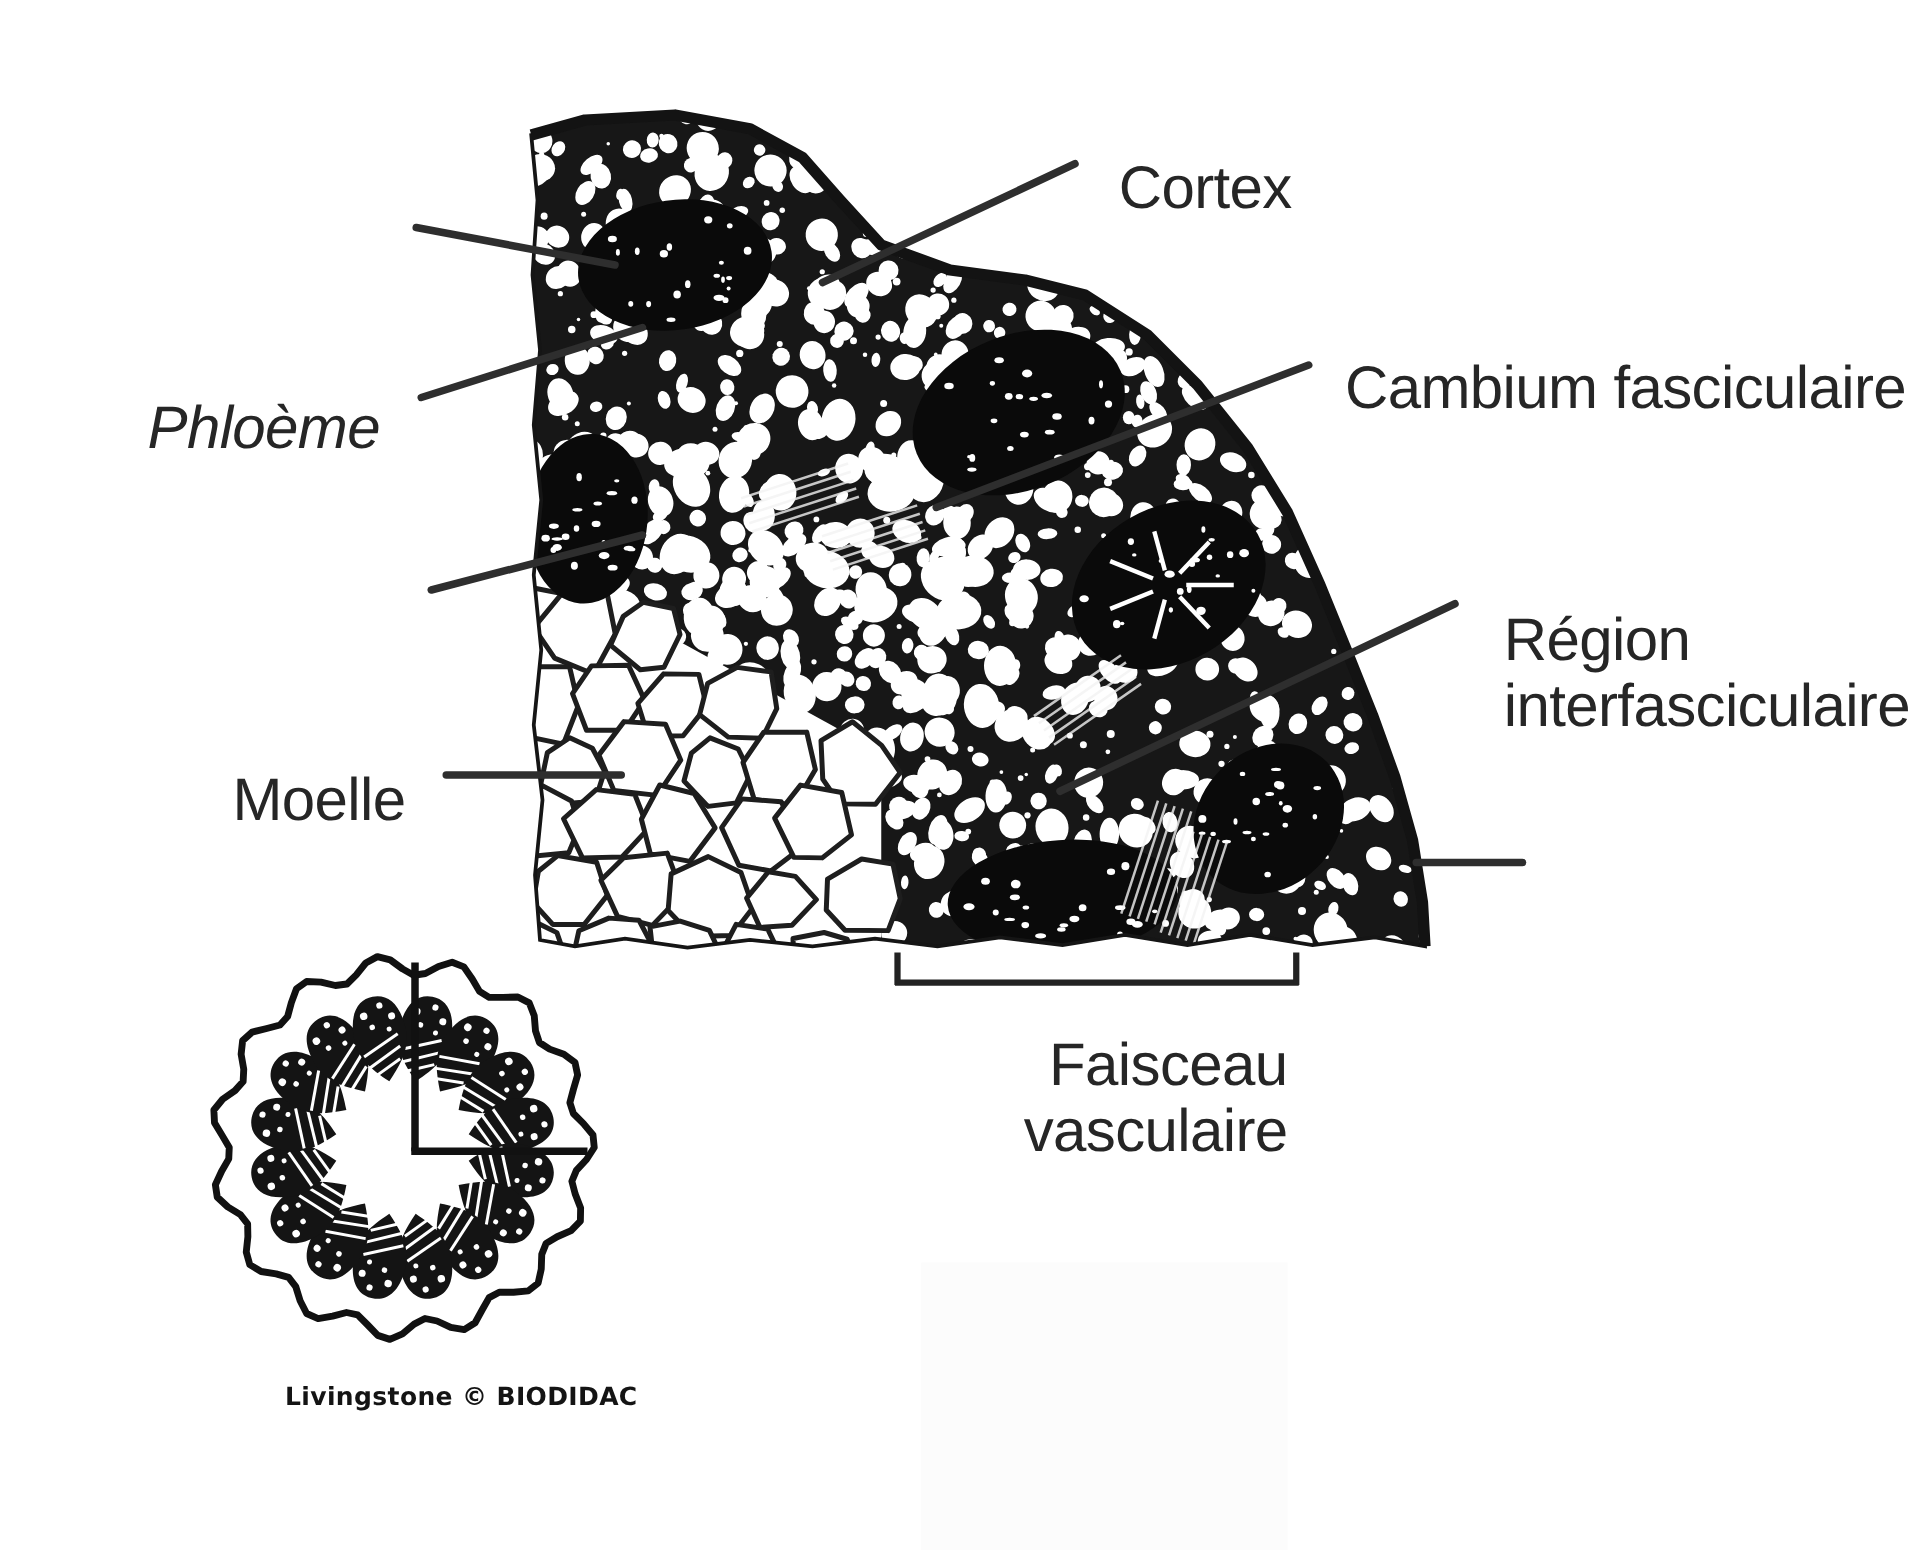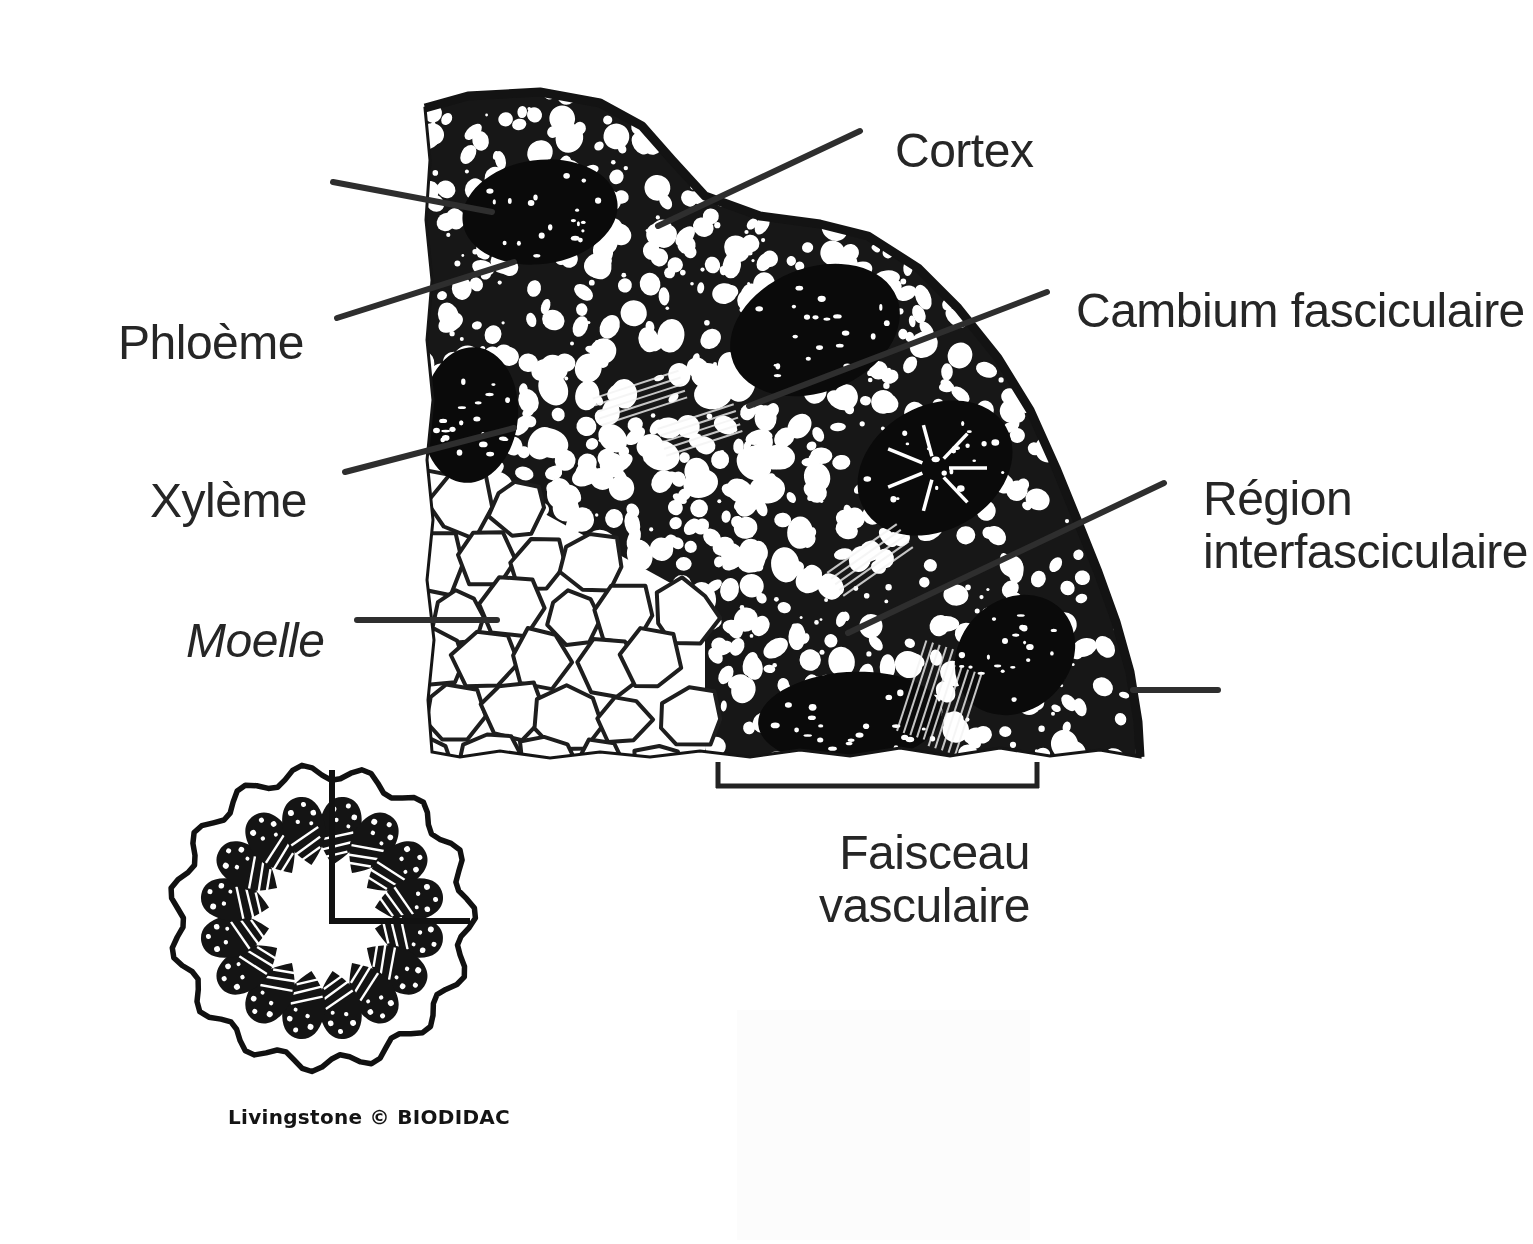--- a/index.html
+++ b/index.html
@@ -3,26 +3,26 @@
 <meta charset="utf-8">
 <style>
   html,body{margin:0;padding:0;background:#fff;}
   .canvas{position:relative;width:1533px;height:1244px;background:#fff;overflow:hidden;
           font-family:"Liberation Sans",sans-serif;}
   svg.stage{position:absolute;left:0;top:0;width:1533px;height:1244px;}
   .label{position:absolute;font-size:48px;line-height:1.10;color:#262626;
          letter-spacing:-0.5px;white-space:nowrap;margin-top:23px;}
   .label span{display:block;}
   .lbl-scl{left:2px;top:154px;}
-  .lbl-phl{left:118px;top:294px;}
+  .lbl-phl{left:118px;top:294px;font-style:italic;}
   .lbl-xyl{left:150px;top:452px;}
-  .lbl-moe{left:186px;top:592px;font-style:italic;}
+  .lbl-moe{left:186px;top:592px;}
   .lbl-cor{left:895px;top:102px;}
   .lbl-cam{left:1076px;top:262px;}
-  .lbl-reg{left:1203px;top:450px;}
+  .lbl-reg{left:1203px;top:464px;}
   .lbl-epi{left:1252px;top:662px;}
   .lbl-fai{left:730px;top:804px;width:300px;text-align:right;}
   .credit{position:absolute;left:228px;top:1105px;
           font-family:"DejaVu Sans",sans-serif;font-weight:bold;font-size:20px;
           color:#141414;letter-spacing:.3px;}
   .faint-panel{position:absolute;left:737px;top:1010px;width:293px;height:230px;
                background:#fcfcfc;}
 </style>
 </head>
 <body>
@@ -1482,21 +1482,20 @@
       </g>
       <g stroke="#111" stroke-width="6">
         <line x1="332" y1="770" x2="332" y2="921"></line>
         <line x1="329" y1="921" x2="470" y2="921"></line>
       </g>
     </svg>
 
   <div class="faint-panel"></div>
 
   <div class="label lbl-phl">Phloème</div>
-  <div class="label lbl-xyl">Xylème</div>
   <div class="label lbl-moe">Moelle</div>
   <div class="label lbl-cor">Cortex</div>
   <div class="label lbl-cam">Cambium fasciculaire</div>
 
   <div class="label lbl-reg">
     <span>Région</span>
     <span>interfasciculaire</span>
   </div>
 
 

